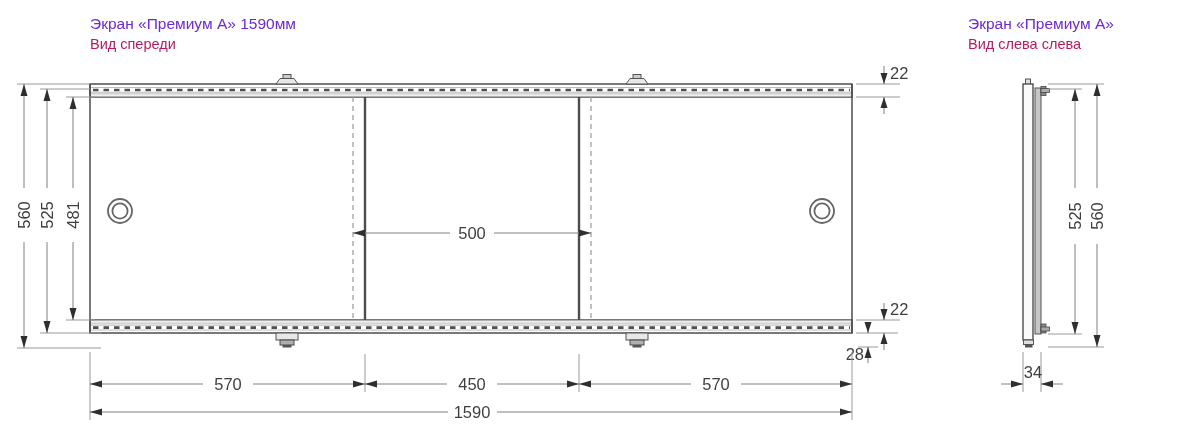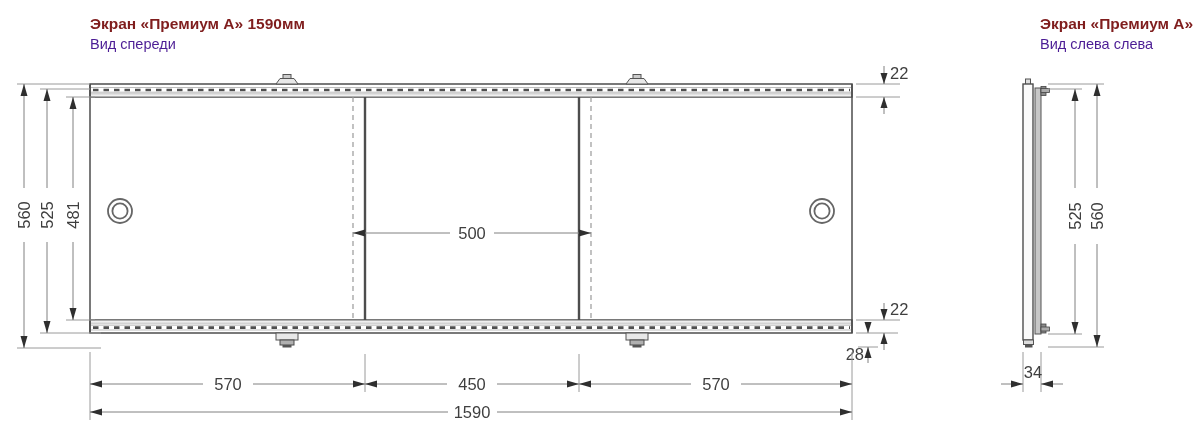--- a/index.html
+++ b/index.html
@@ -1,39 +1,39 @@
 <!DOCTYPE html>
 <html><head>
 <meta charset="utf-8">
 <style>
   html,body{margin:0;padding:0;background:#fff;}
   .canvas{position:relative;width:1200px;height:437px;background:#ffffff;overflow:hidden;
           font-family:"Liberation Sans","DejaVu Sans",sans-serif;}
   .view-title{position:absolute;line-height:20px;white-space:nowrap;}
-  .view-title .t1{font-size:15.5px;font-weight:bold;color:#7f1d1d;}
-  .view-title .t2{font-size:14.5px;font-weight:normal;color:#4c1d95;}
+  .view-title .t1{font-size:15.5px;font-weight:normal;color:#6d28d9;}
+  .view-title .t2{font-size:14.5px;font-weight:normal;color:#be185d;}
   svg{position:absolute;left:0;top:0;}
   .dim-text{font-family:"Liberation Sans","DejaVu Sans",sans-serif;font-size:16.5px;fill:#3f3f3f;}
   .edge{stroke:#4d4d4d;stroke-width:1.5;fill:none;}
   .thin{stroke:#bbbbbb;stroke-width:1;fill:none;}
   .dimline{stroke:#808080;stroke-width:1;fill:none;}
   .extline{stroke:#9a9a9a;stroke-width:1;fill:none;}
   .arrow{fill:#2f2f2f;stroke:none;}
 </style>
 </head>
 <body>
 
 <div class="canvas">
 
   <div class="view-title" style="left:90px;top:14px;">
     <div class="t1">Экран «Премиум А» 1590мм</div>
     <div class="t2">Вид спереди</div>
   </div>
 
-  <div class="view-title" style="left:1040px;top:14px;">
+  <div class="view-title" style="left:968px;top:14px;">
     <div class="t1">Экран «Премиум А»</div>
     <div class="t2">Вид слева слева</div>
   </div>
 
   <svg width="1200" height="437" viewBox="0 0 1200 437">
     <defs>
       <linearGradient id="railShade" x1="0" y1="0" x2="0" y2="1">
         <stop offset="0" stop-color="#c9c9c9"></stop>
           <stop offset="1" stop-color="#fdfdfd"></stop>
       </linearGradient>

